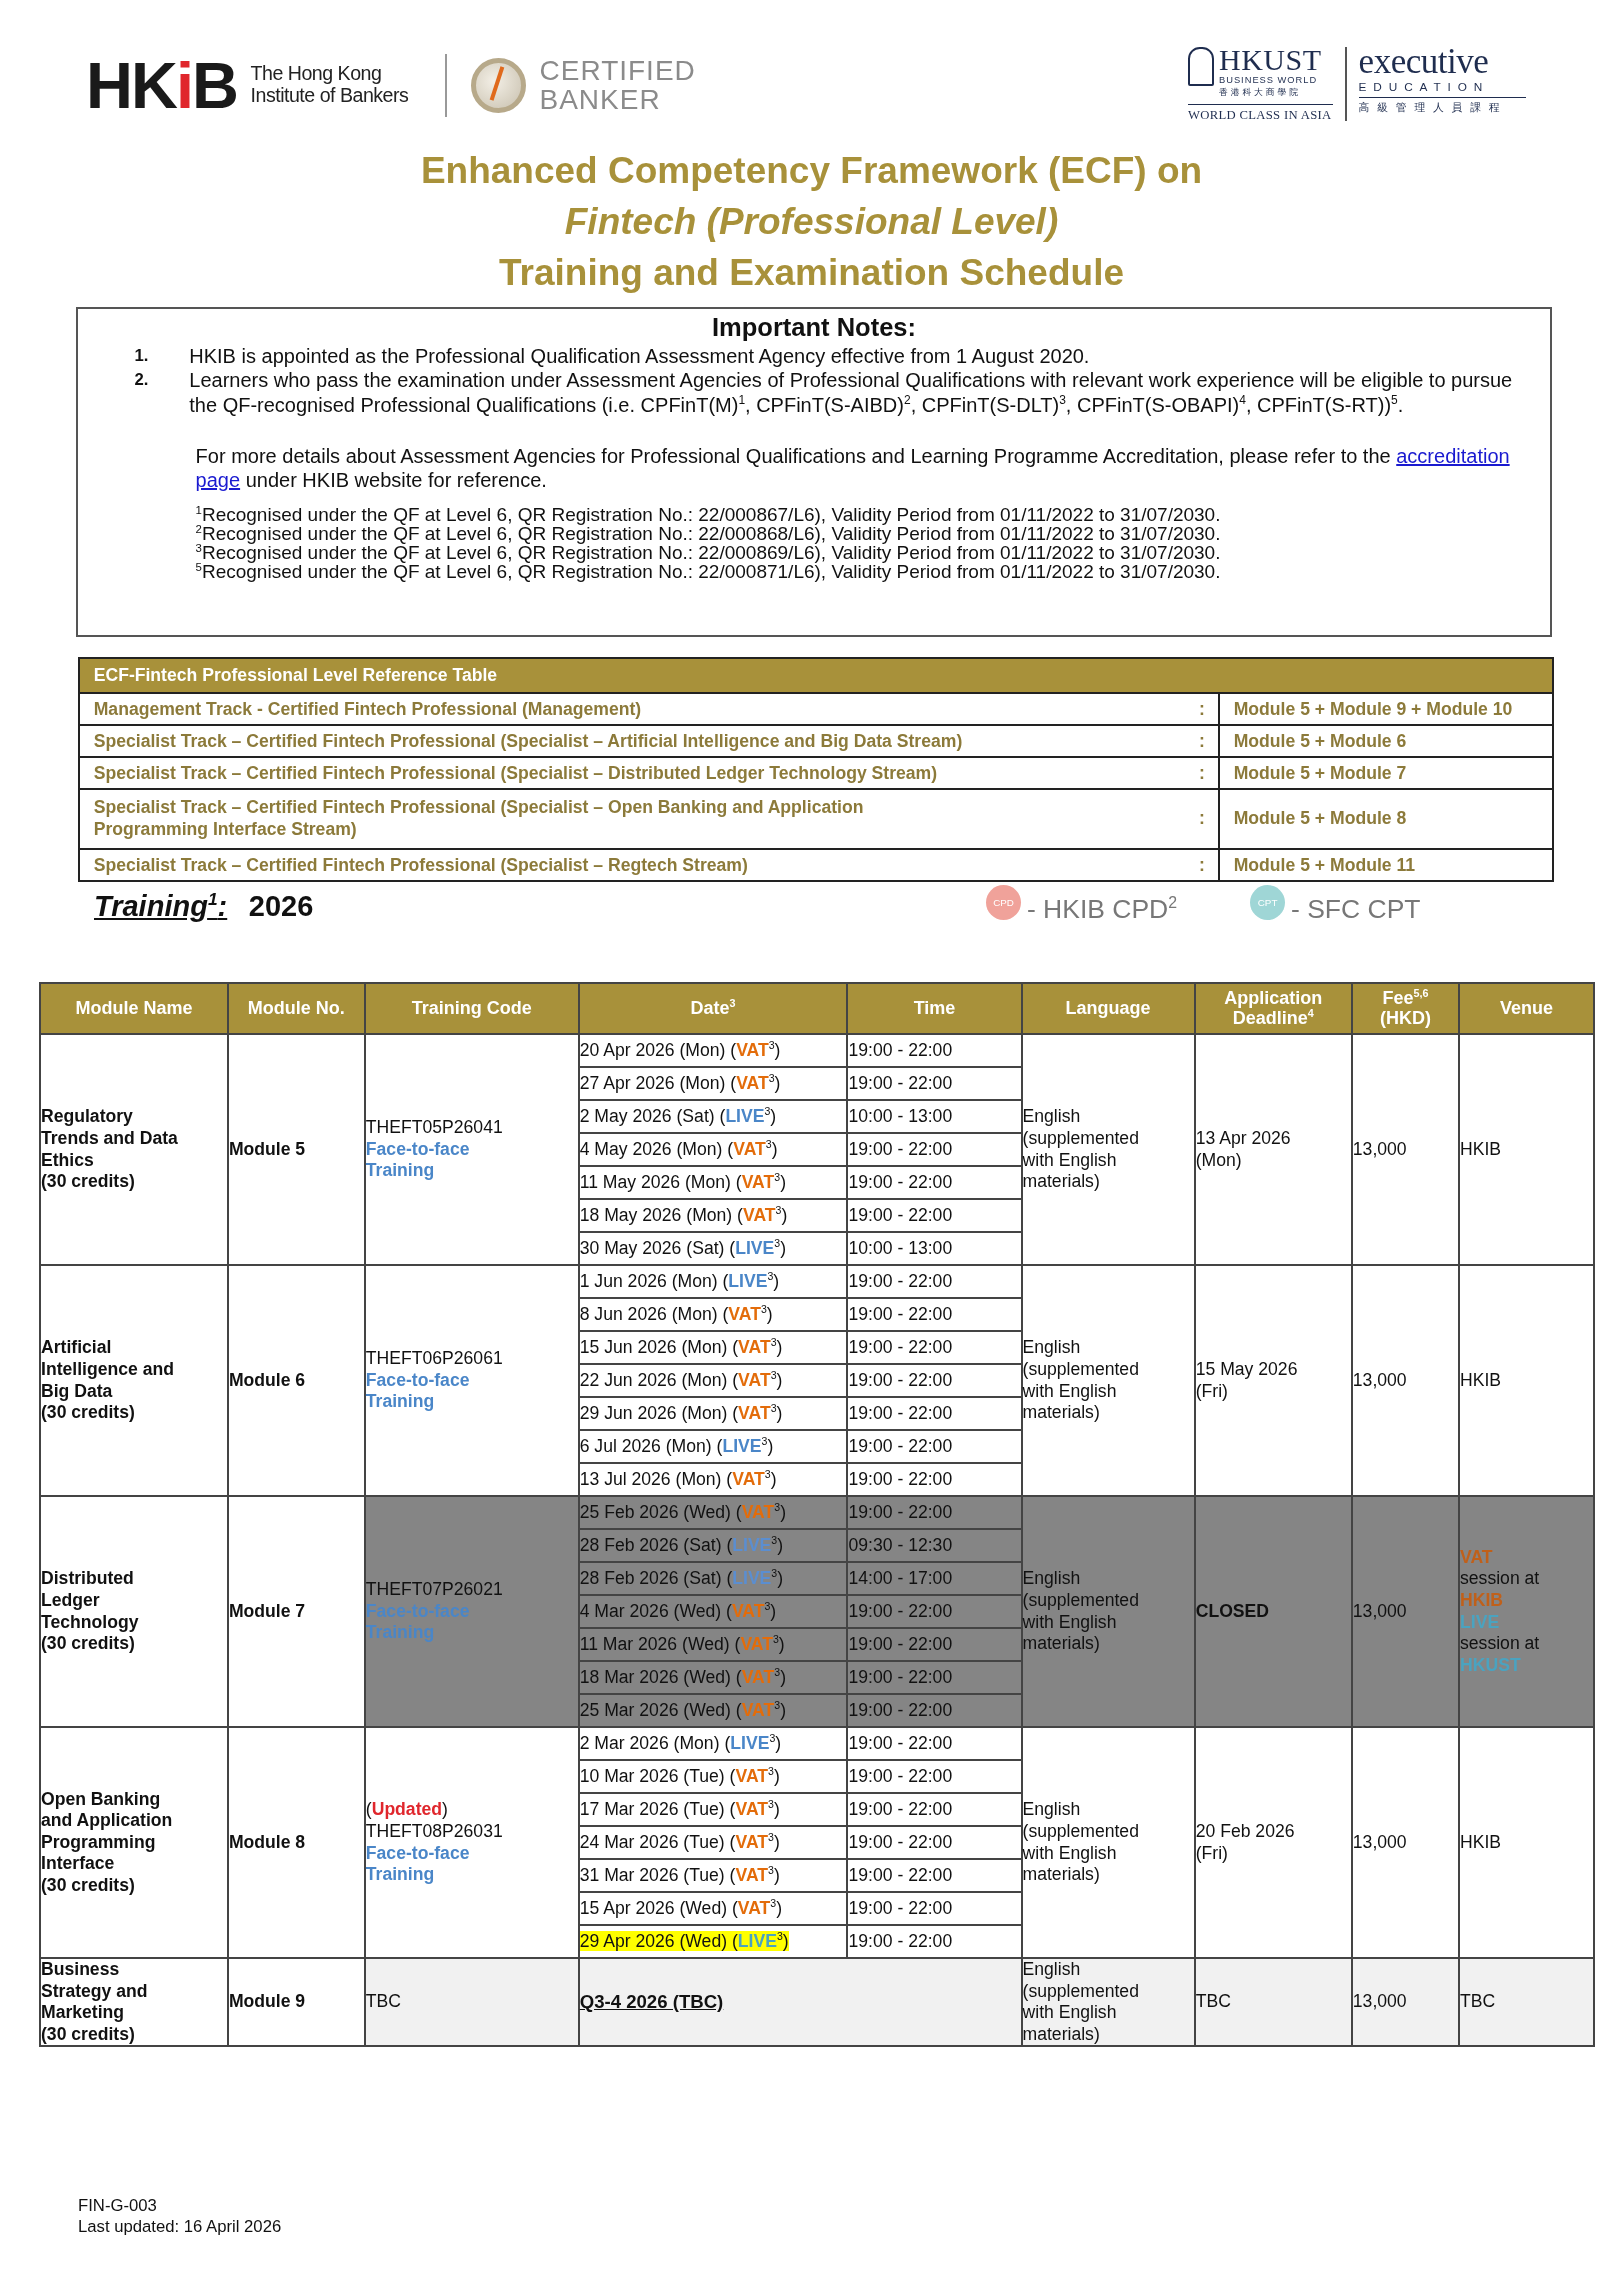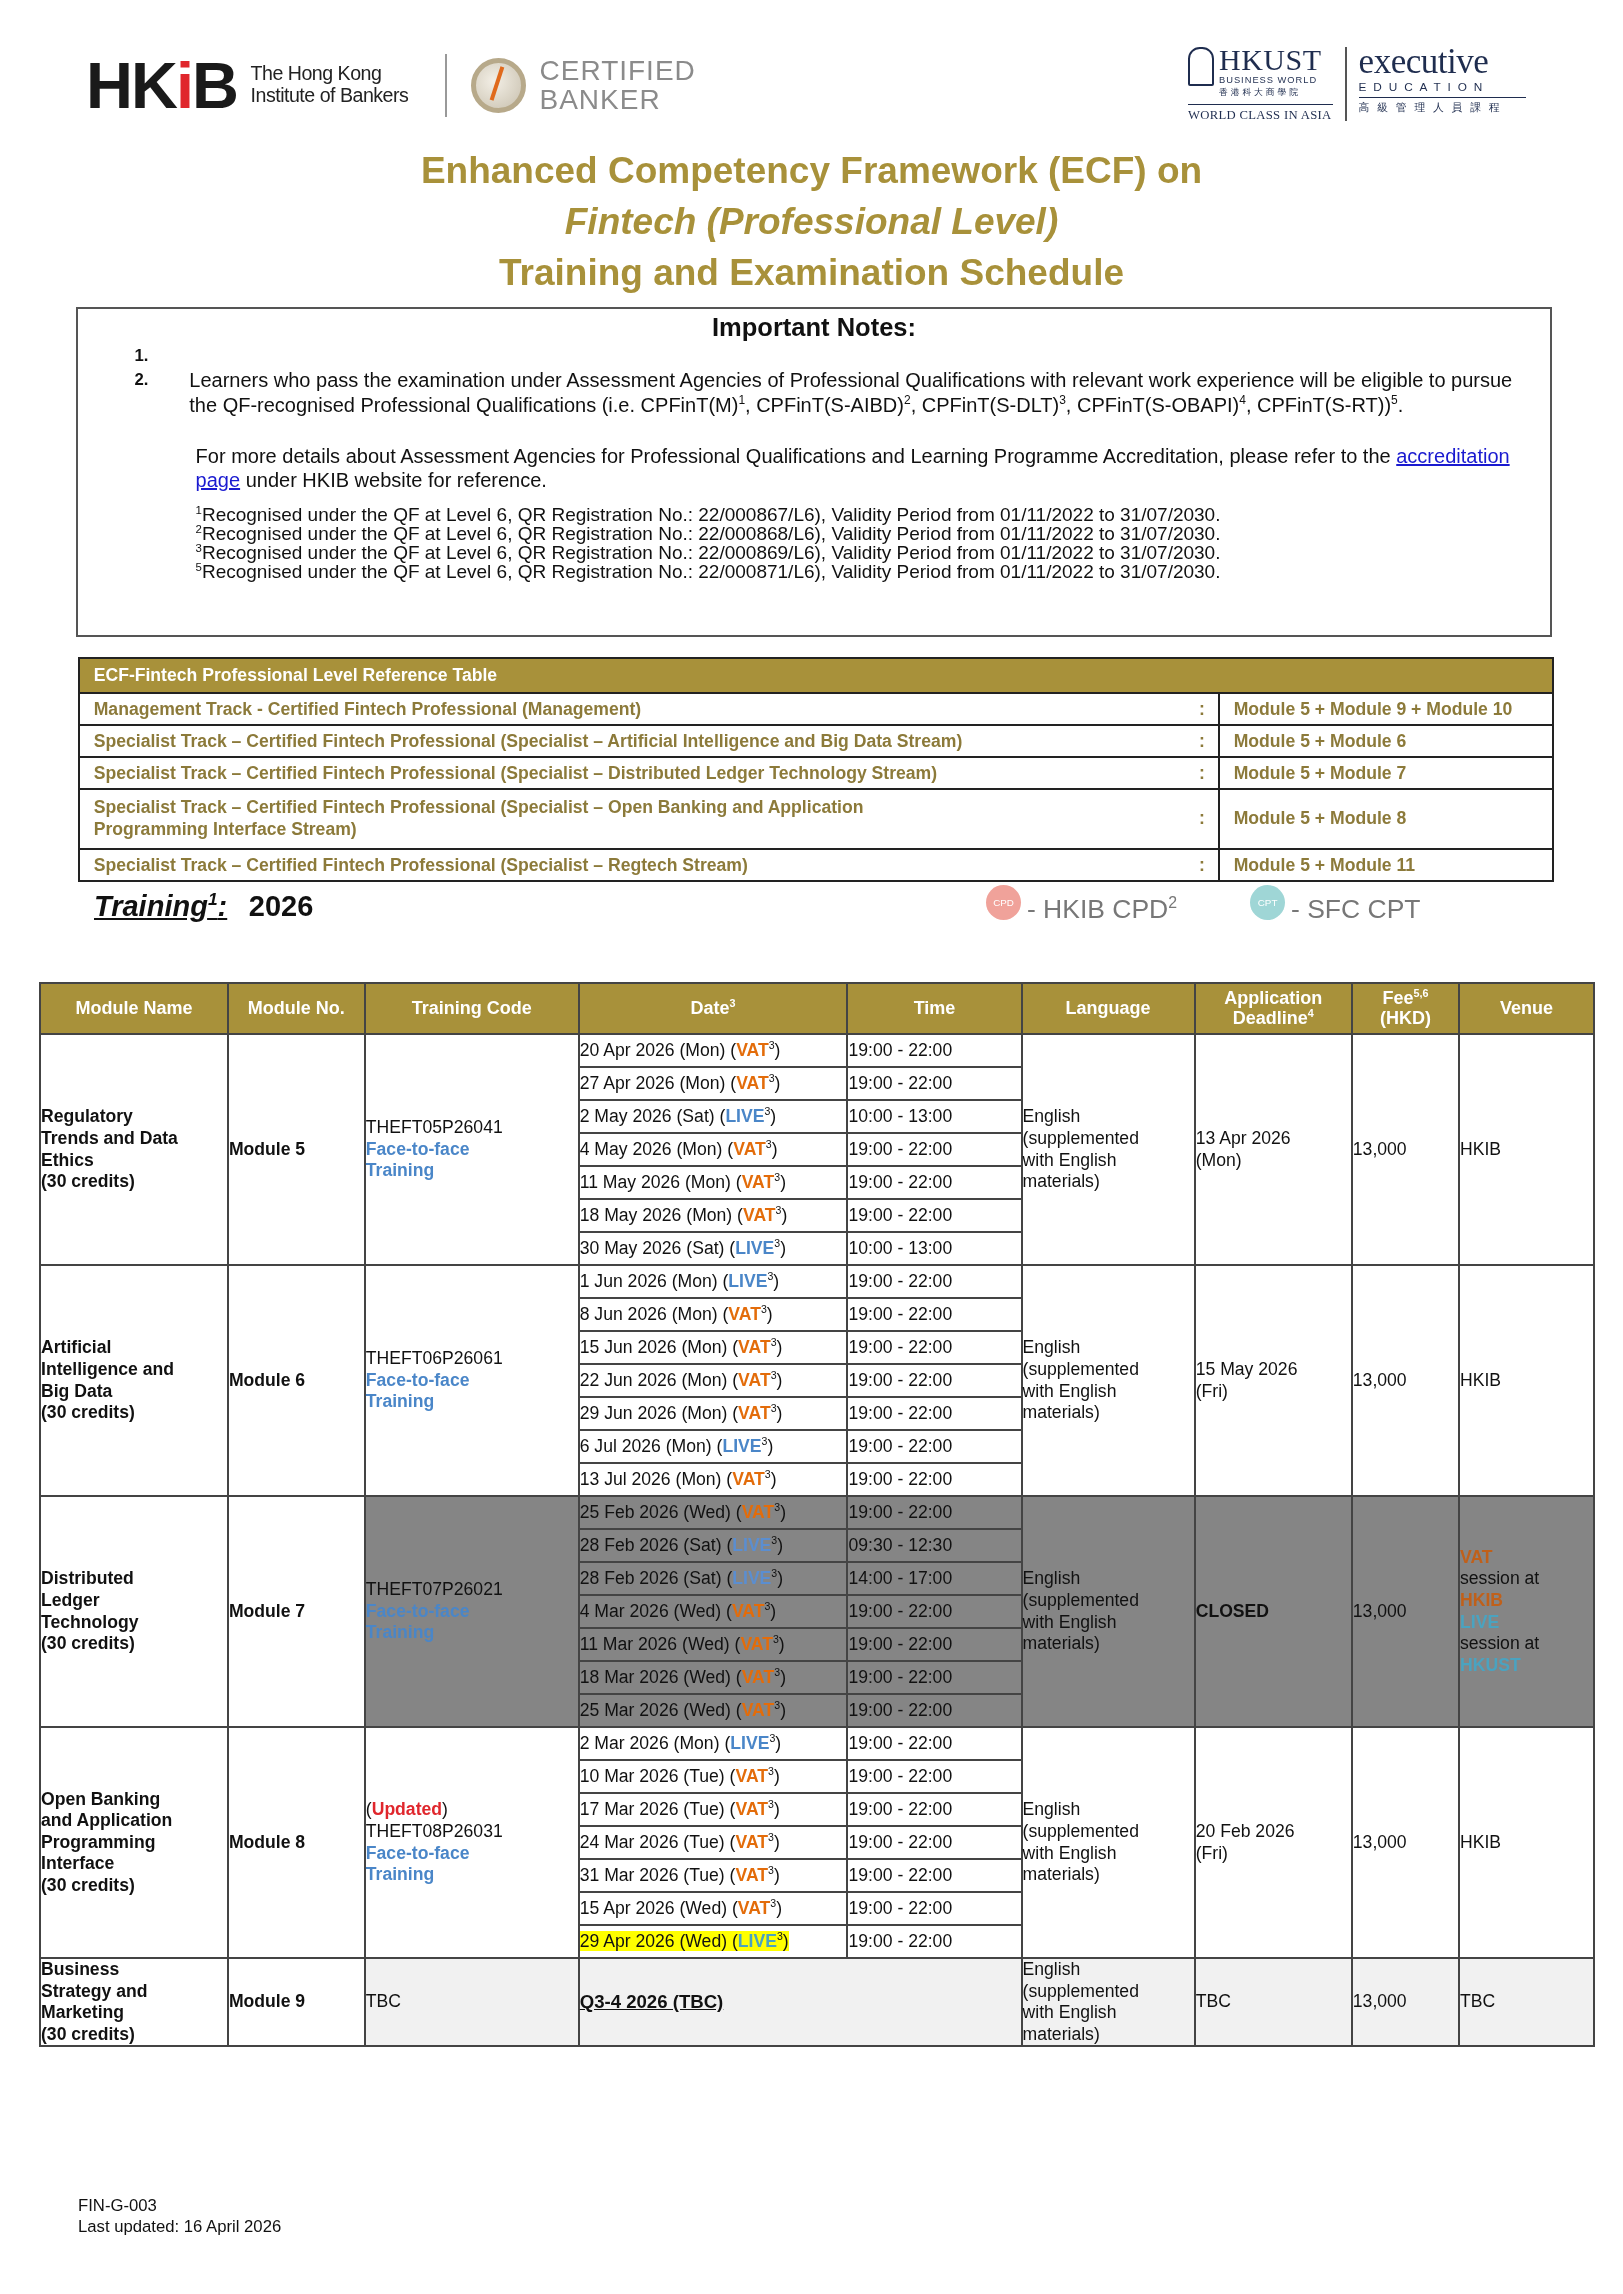--- a/index.html
+++ b/index.html
@@ -131,20 +131,21 @@
   <div>Enhanced Competency Framework (ECF) on</div>
   <div class="italic">Fintech (Professional Level)</div>
   <div>Training and Examination Schedule</div>
 </div>
 
 <div class="notes-box">
   <div class="notes-heading">Important Notes:</div>
   <ol class="notes-list">
     <li>
       <span class="notes-num">1.</span>
+      <span class="notes-text">HKIB is appointed as the Professional Qualification Assessment Agency effective from 1 August 2020.</span>
     </li>
     <li>
       <span class="notes-num">2.</span>
       <span class="notes-text"><span>Learners who pass the examination under Assessment Agencies of Professional Qualifications with relevant work experience will be eligible to pursue the QF-recognised Professional Qualifications (i.e. CPFinT(M)</span><sup>1</sup><span>, CPFinT(S-AIBD)</span><sup>2</sup><span>, CPFinT(S-DLT)</span><sup>3</sup><span>, CPFinT(S-OBAPI)</span><sup>4</sup><span>, CPFinT(S-RT))</span><sup>5</sup><span>.</span></span>
     </li>
   </ol>
   <div class="notes-more"><span>For more details about Assessment Agencies for Professional Qualifications and Learning Programme Accreditation, please refer to the </span><a class="link">accreditation page</a><span> under HKIB website for reference.</span></div>
   <div class="footnotes">
     <div><sup>1</sup><span>Recognised under the QF at Level 6, QR Registration No.: 22/000867/L6), Validity Period from 01/11/2022 to 31/07/2030.</span></div>
     <div><sup>2</sup><span>Recognised under the QF at Level 6, QR Registration No.: 22/000868/L6), Validity Period from 01/11/2022 to 31/07/2030.</span></div>

